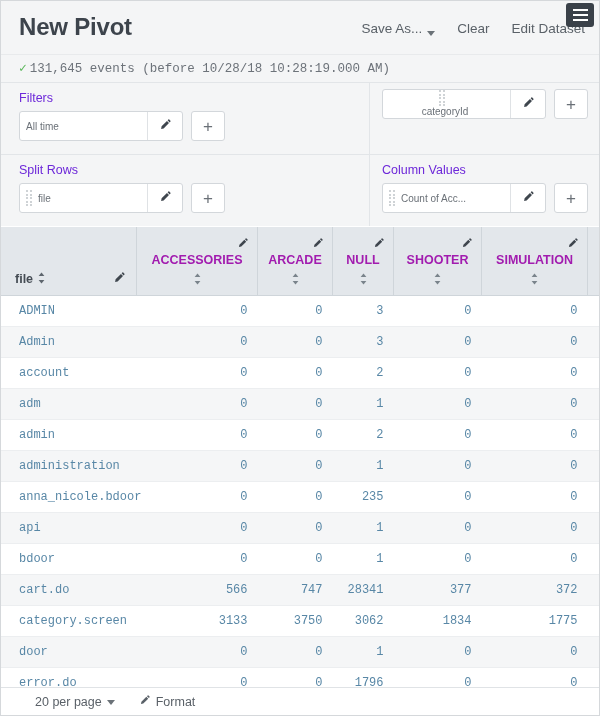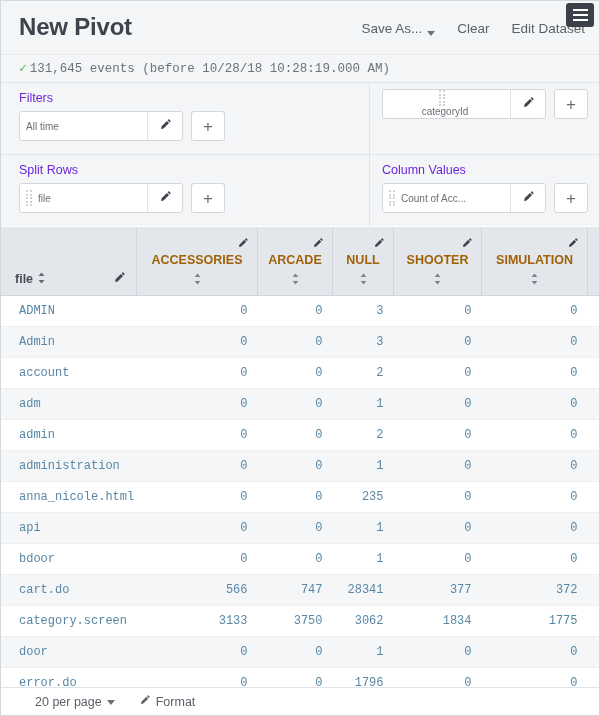--- a/index.html
+++ b/index.html
@@ -233,21 +233,21 @@
   th.w-spill  { width: 75px; }
 
   .th-pencil {
     position: absolute;
     top: 8px;
     right: 8px;
   }
   .th-label {
     display: block;
     font-size: 12.5px;
-    color: #a16207;
+    color: #a21caf;
     text-align: center;
     padding: 0 6px;
     position: absolute;
     left: 0; right: 0;
     top: 26px;
     white-space: nowrap;
   }
   .th-sort {
     position: absolute;
     bottom: 6px;
@@ -613,21 +613,21 @@
           <tr class="even">
             <td class="cell-file">administration</td>
             <td class="cell-num w-acc">0</td>
             <td class="cell-num w-arc">0</td>
             <td class="cell-num w-null">1</td>
             <td class="cell-num w-sho">0</td>
             <td class="cell-num w-sim">0</td>
             <td class="cell-num w-spill">0</td>
           </tr>
           <tr class="odd">
-            <td class="cell-file">anna_nicole.html</td>
+            <td class="cell-file">anna_nicole.bdoor</td>
             <td class="cell-num w-acc">0</td>
             <td class="cell-num w-arc">0</td>
             <td class="cell-num w-null">235</td>
             <td class="cell-num w-sho">0</td>
             <td class="cell-num w-sim">0</td>
             <td class="cell-num w-spill">0</td>
           </tr>
           <tr class="even">
             <td class="cell-file">api</td>
             <td class="cell-num w-acc">0</td>

